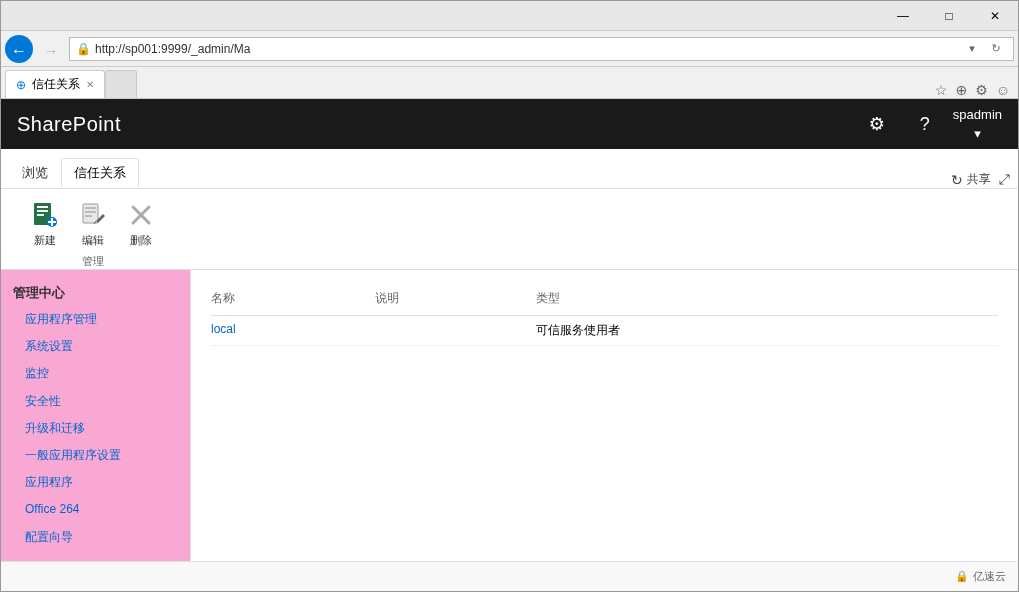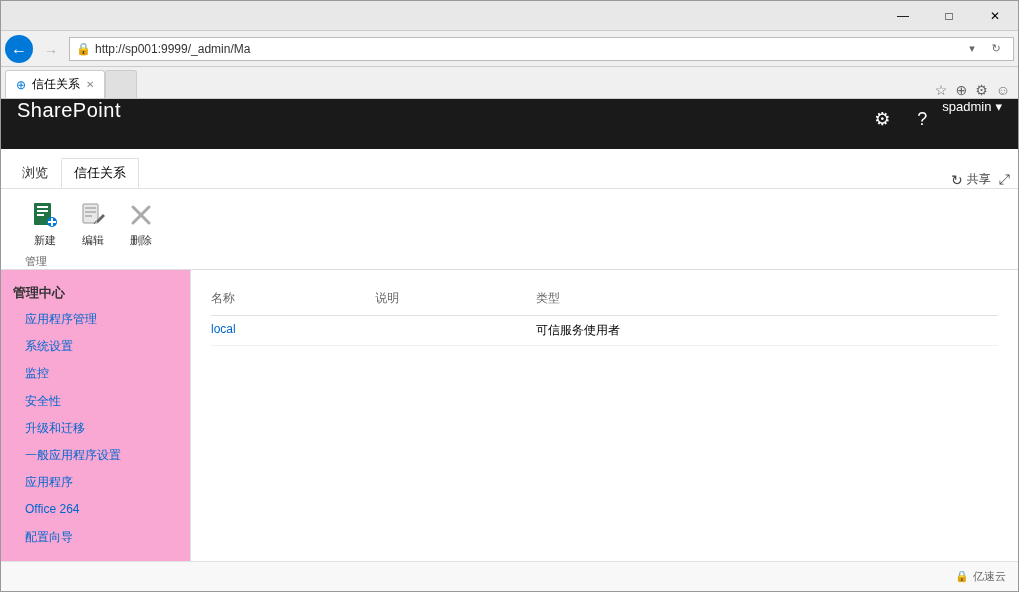--- a/index.html
+++ b/index.html
@@ -116,39 +116,39 @@
       border-bottom: none;
       border-radius: 3px 3px 0 0;
     }
     .fav-icon { font-size: 14px; color: #666; cursor: pointer; }
 
     
     .sp-header {
       background: #1a1a1a;
       height: 50px;
       display: flex;
-      align-items: flex-start;
+      align-items: center;
       padding: 0 16px;
-      gap: 0;
+      gap: 8px;
     }
     .sp-logo {
       font-size: 20px;
       font-weight: 300;
       color: #fff;
       letter-spacing: 0.5px;
     }
     .sp-header-spacer { flex: 1; }
     .sp-header-btn {
       width: 40px; height: 40px;
       display: flex; align-items: center; justify-content: center;
       color: #fff; font-size: 18px; cursor: pointer;
     }
     .sp-user {
       display: flex; align-items: center; gap: 4px;
-      color: #fff; cursor: pointer; font-size: 13px;
+      color: #fff; cursor: pointer; font-size: 13px; flex-direction: column;
     }
 
     
     .ribbon-tabs {
       background: #fff;
       height: 40px;
       display: flex;
       align-items: flex-end;
       padding-left: 8px;
       border-bottom: 1px solid #e0e0e0;
@@ -185,20 +185,21 @@
       background: #fff;
       min-height: 70px;
       border-bottom: 1px solid #ddd;
       display: flex;
       align-items: flex-start;
       padding: 8px 12px 0;
     }
     .ribbon-group {
       display: flex;
       flex-direction: column;
+      align-items: center;
       padding: 0 12px;
       border-right: 1px solid #e0e0e0;
       min-height: 62px;
     }
     .ribbon-group:last-child { border-right: none; }
     .ribbon-buttons {
       display: flex;
       gap: 8px;
       align-items: flex-start;
     }

